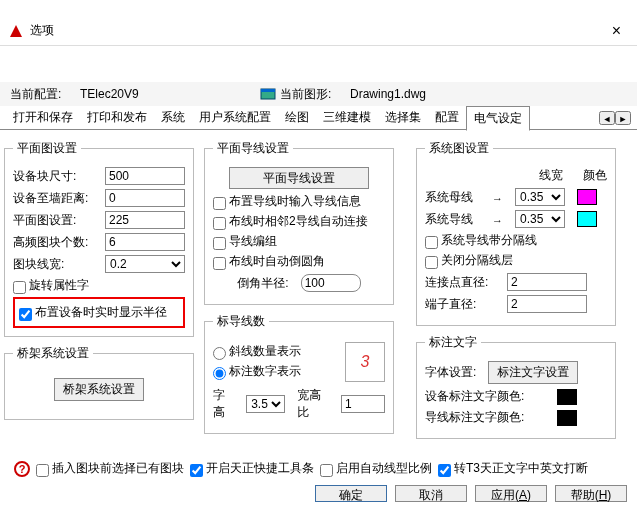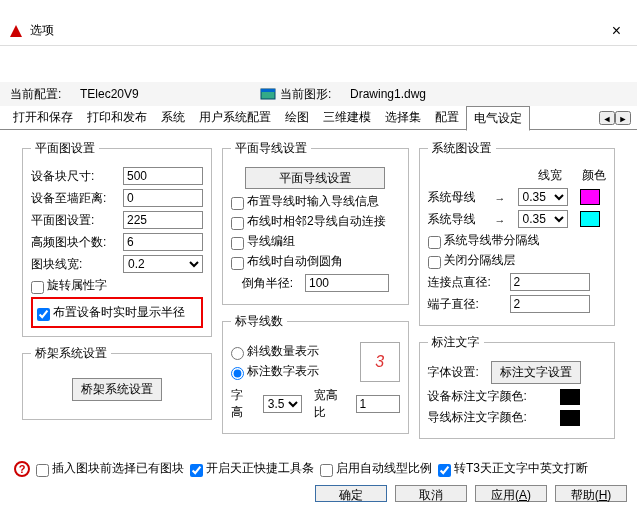--- a/index.html
+++ b/index.html
@@ -10,38 +10,38 @@
 .close { font-size: 16px; padding: 0 8px; cursor: pointer; }
 .inforow { height: 24px; display: flex; align-items: center; padding: 0 10px; background: #f5f5f5; margin-top: 36px; }
 .inforow .lbl { width: 70px; }
 .inforow .val { width: 180px; }
 .dwg-icon { width: 16px; height: 16px; margin-right: 4px; }
 .tabs { display: flex; align-items: center; border-bottom: 1px solid #888; padding: 0 6px; height: 24px; position: relative; }
 .tab { padding: 3px 7px; cursor: pointer; white-space: nowrap; }
 .tab.active { border: 1px solid #888; border-bottom: 1px solid #fff; background: #fff; position: relative; top: 1px; }
 .tab-nav { margin-left: auto; display: flex; }
 .tab-nav button { width: 16px; height: 14px; font-size: 9px; padding: 0; line-height: 12px; }
-.content { padding: 10px 22px; display: flex; gap: 10px; }
+.content { padding: 10px 4px; display: flex; gap: 10px; }
 fieldset { border: 1px solid #bbb; padding: 6px 8px 8px 8px; margin: 0 0 8px 0; }
 legend { padding: 0 4px; }
 .row { display: flex; align-items: center; margin: 4px 0; gap: 12px; }
 .lbl2 { width: 80px; }
 input[type=text] { border: 1px solid #888; height: 18px; padding: 0 3px; background: #fff; }
-.w60 { width: 84px; }
+.w60 { width: 60px; border-radius: 8px; }
 .w80 { width: 80px; }
 .w40 { width: 44px; }
 select { border: 1px solid #888; height: 18px; background: #fff; }
 .chk { display: flex; align-items: flex-end; gap: 3px; margin: 3px 0; }
 .chk input { margin: 0; }
 .redbox { border: 2px solid #e00; padding: 2px 4px; }
 button.btn { border: 1px solid #888; background: #efefef; padding: 2px 8px; cursor: pointer; }
 button.btn-wide { width: 140px; height: 22px; }
 .col1 { width: 190px; }
 .col2 { width: 190px; }
-.col3 { width: 200px; }
+.col3 { width: 200px; margin-left: 12px; }
 .swatch { width: 20px; height: 16px; border: 1px solid #000; display: inline-block; }
 .magenta { background: #f0f; }
 .cyan { background: #0ff; }
 .black { background: #000; }
 .arrow { font-size: 11px; }
 .bottomchks { display: flex; align-items: center; gap: 6px; padding: 0 14px; flex-wrap: nowrap; }
 .help-icon { width: 16px; height: 16px; border-radius: 50%; background: #fff; border: 2px solid #c00; color: #c00; font-weight: bold; font-size: 11px; text-align: center; line-height: 12px; }
 .footer { position: absolute; bottom: 8px; right: 10px; display: flex; gap: 8px; }
 .footer button { width: 72px; height: 17px; border: 1px solid #888; background: #efefef; }
 .footer button.primary { border: 1px solid #3a6ea5; }

